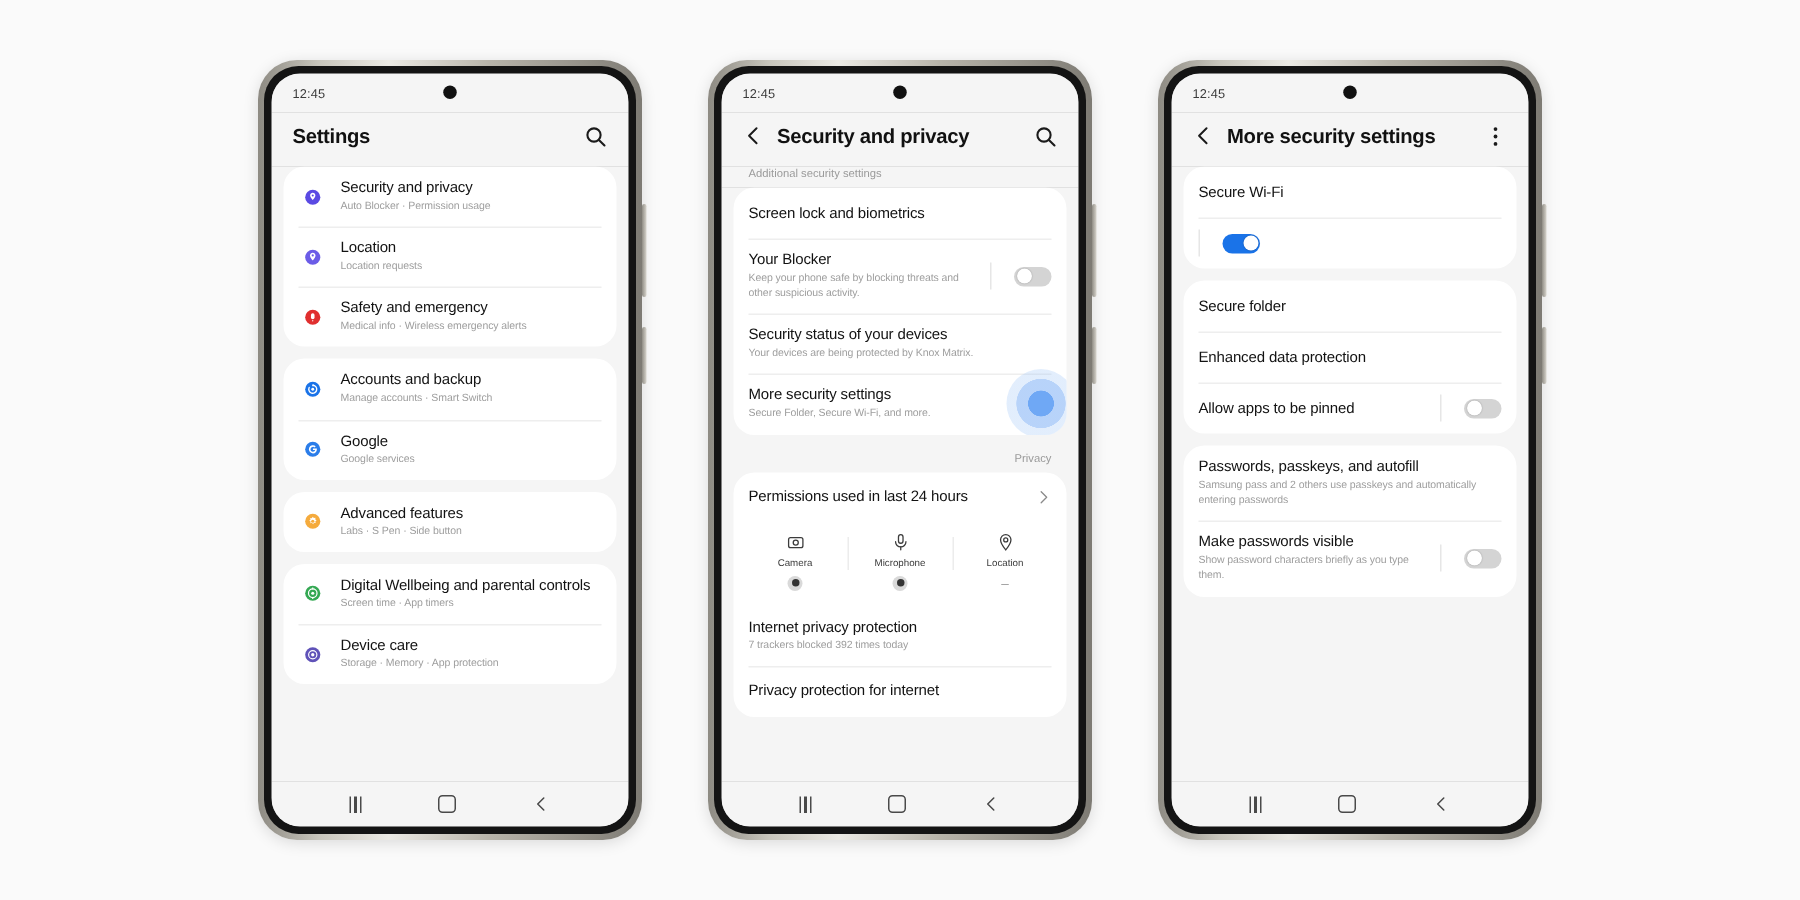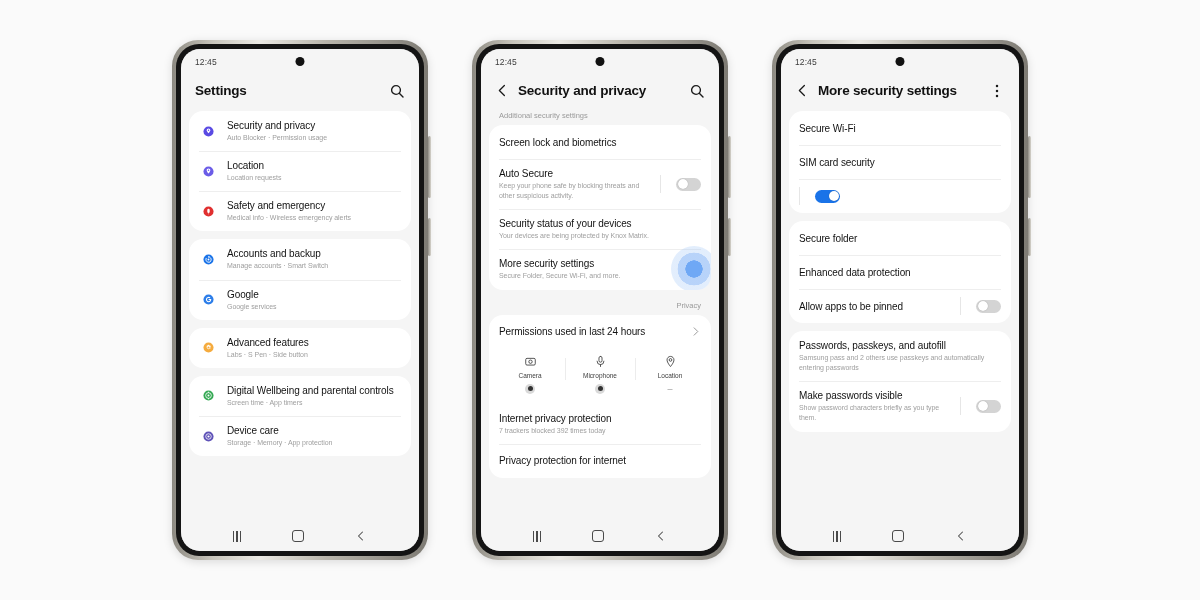--- a/index.html
+++ b/index.html
@@ -436,21 +436,21 @@
           <div class="section-label">Additional security settings</div>
           <div class="body">
             <div class="card">
               <div class="row">
                 <div class="texts">
                   <div class="ttl">Screen lock and biometrics</div>
                 </div>
               </div>
               <div class="row">
                 <div class="texts">
-                  <div class="ttl">Auto Secure</div>
+                  <div class="ttl">Your Blocker</div>
                   <div class="sub">Keep your phone safe by blocking threats and other suspicious activity.</div>
                 </div>
                 <span class="tdiv"></span>
                 <div class="toggle" aria-checked="false">
                   <span class="knob"></span>
                 </div>
               </div>
               <div class="row">
                 <div class="texts">
                   <div class="ttl">Security status of your devices</div>
@@ -569,25 +569,20 @@
             </span>
           </div>
           <div class="body">
             <div class="card">
               <div class="row">
                 <div class="texts">
                   <div class="ttl">Secure Wi-Fi</div>
                 </div>
               </div>
               <div class="row">
-                <div class="texts">
-                  <div class="ttl">SIM card security</div>
-                </div>
-              </div>
-              <div class="row">
                 <span class="tdiv"></span>
                 <div class="toggle on" aria-checked="true">
                   <span class="knob"></span>
                 </div>
               </div>
             </div>
             <div class="card">
               <div class="row">
                 <div class="texts">
                   <div class="ttl">Secure folder</div>

